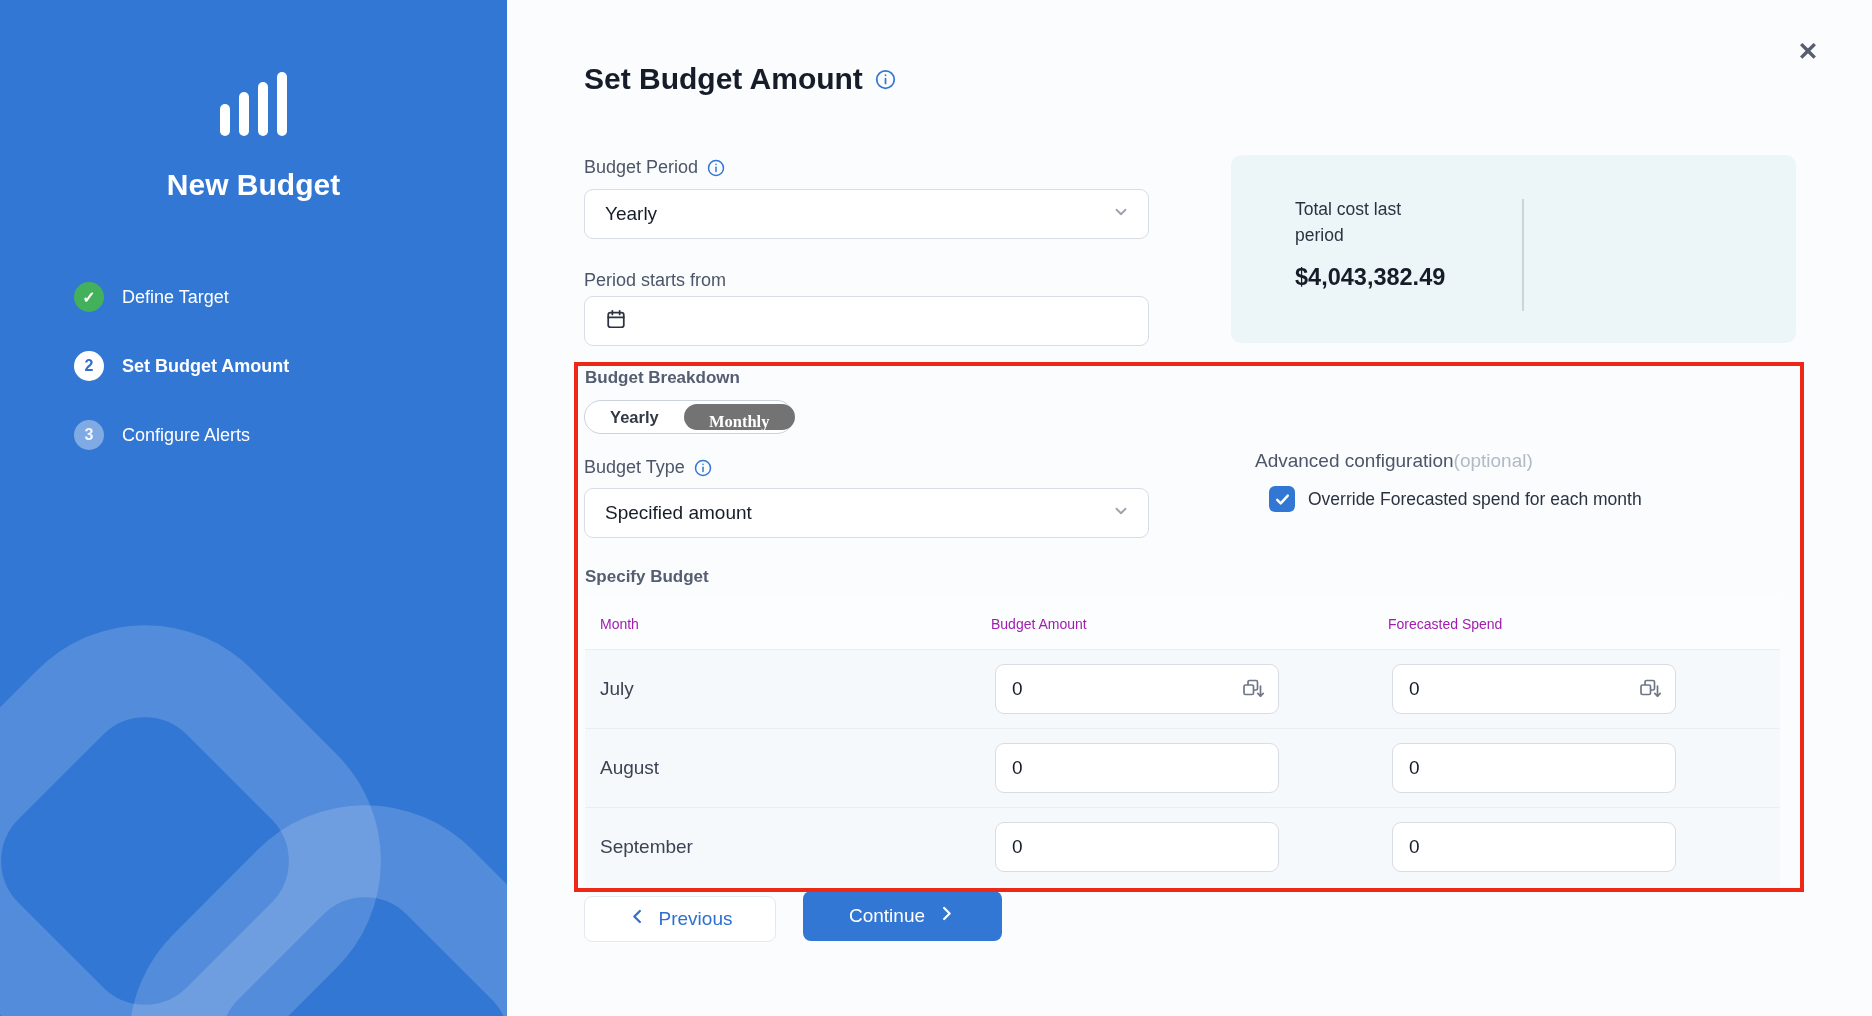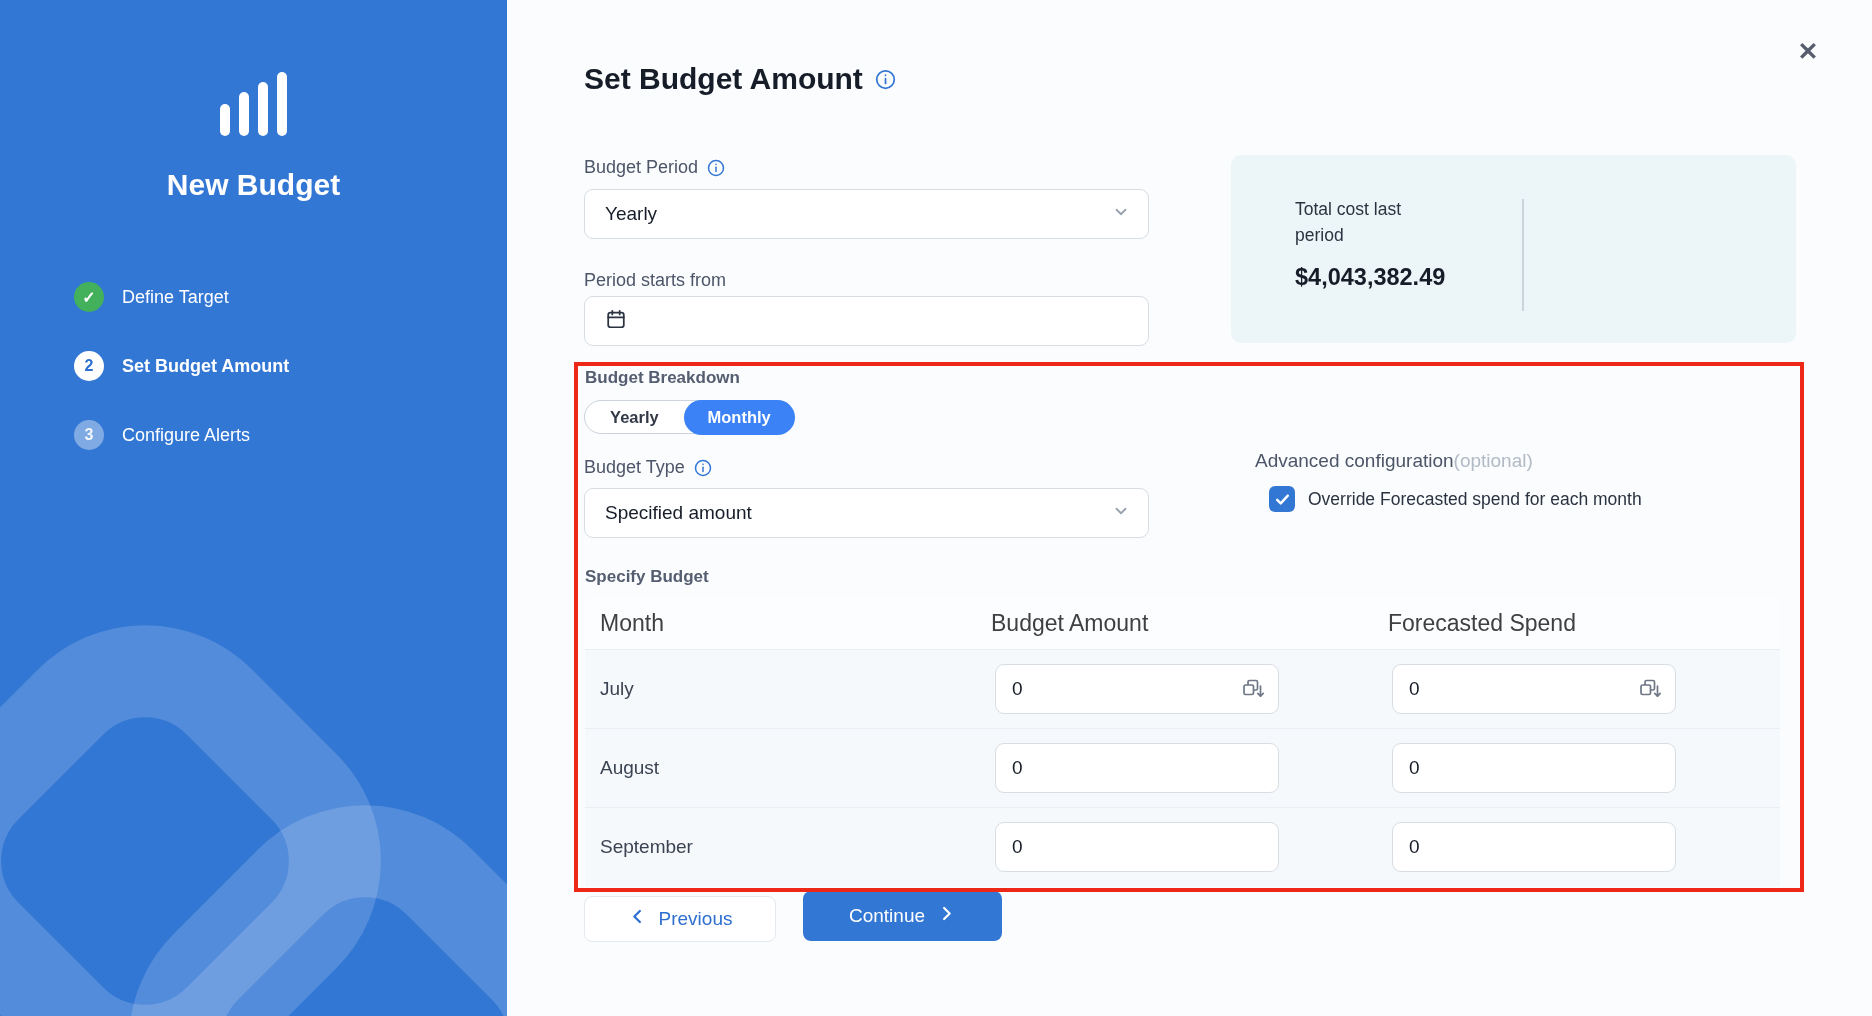--- a/index.html
+++ b/index.html
@@ -54,32 +54,32 @@
   .red-box { position:absolute; left:574px; top:362px; width:1230px; height:530px; border:4px solid #ee2817; z-index:9; pointer-events:none; }
 
   .lbl-bold { position:absolute; font-size:17px; font-weight:bold; color:#555e70; }
   .lbl-breakdown { left:585px; top:368px; }
   .lbl-specify { left:585px; top:567px; }
 
   
   .toggle { position:absolute; left:584px; top:400px; width:210px; height:34px; background:#fff; border:1.5px solid #ccd3dc; border-radius:18px; display:flex; align-items:center; }
   .toggle-opt { text-align:center; font-size:16.5px; font-weight:bold; color:#333a47; cursor:pointer; line-height:31px; }
   .toggle-opt.off { width:100px; }
-  .toggle-opt.on { width:112px; height:35px; line-height:35px; margin:-1.5px -1.5px -1.5px 0; background:#3b82f6; color:#fff; border-radius:18px; }
+  .toggle-opt.on { width:112px; height:26px; line-height:35px; margin:-1.5px -1.5px -1.5px 0; background:#737373; color:#fff; border-radius:18px;font-family:Liberation Serif, serif; }
 
   
   .advanced-title { position:absolute; left:1255px; top:450px; font-size:19px; color:#4d5568; }
   .advanced-title .optional { color:#b2bac6; }
   .checkbox-row { position:absolute; left:1257px; top:486px; display:flex; align-items:center; gap:13px;margin-left:12px; }
   .checkbox { width:26px; height:26px; background:#3377d4; border-radius:6px; display:flex; align-items:center; justify-content:center; cursor:pointer; }
   .checkbox-label { font-size:17.5px; color:#2b3340; }
 
   
   .budget-table { position:absolute; left:585px; top:598px; width:1195px; height:288px; overflow:hidden; }
-  .t-header { display:grid; grid-template-columns:406px 397px 1fr; height:52px; align-items:center; background:#fbfdff; border-bottom:1px solid #e9eef4; font-size:23px; color:#404040; }
+  .t-header { display:grid; grid-template-columns:406px 397px 1fr; height:52px; align-items:center; background:#fbfdff; border-bottom:1px solid #e9eef4; font-size:14px; color:#a21caf; }
   .t-header > div:first-child { padding-left:15px; }
   .t-row { display:grid; grid-template-columns:406px 397px 1fr; height:79px; align-items:center; background:#f5f9fc; border-bottom:1px solid #e9eef4; }
   .t-month { padding-left:15px; font-size:19px; color:#3c4352; }
   .cell-input { width:284px; height:50px; margin-left:4px; background:#fff; border:1px solid #d8dde4; border-radius:9px; display:flex; align-items:center; padding:0 13px 0 16px; }
   .cell-input input { border:none; outline:none; background:transparent; font:inherit; font-size:19px; color:#171d28; width:100%; }
   .copy-down { cursor:pointer; display:inline-flex; flex:0 0 auto; }
 
   
   .btn { position:absolute; display:flex; align-items:center; justify-content:center; gap:12px; font-size:19px; border-radius:8px; cursor:pointer; }
   .btn-previous { left:584px; top:896px; width:192px; height:46px; background:#fff; border:1px solid #e4e9f0; color:#2e6fd0; font-weight:500; }

